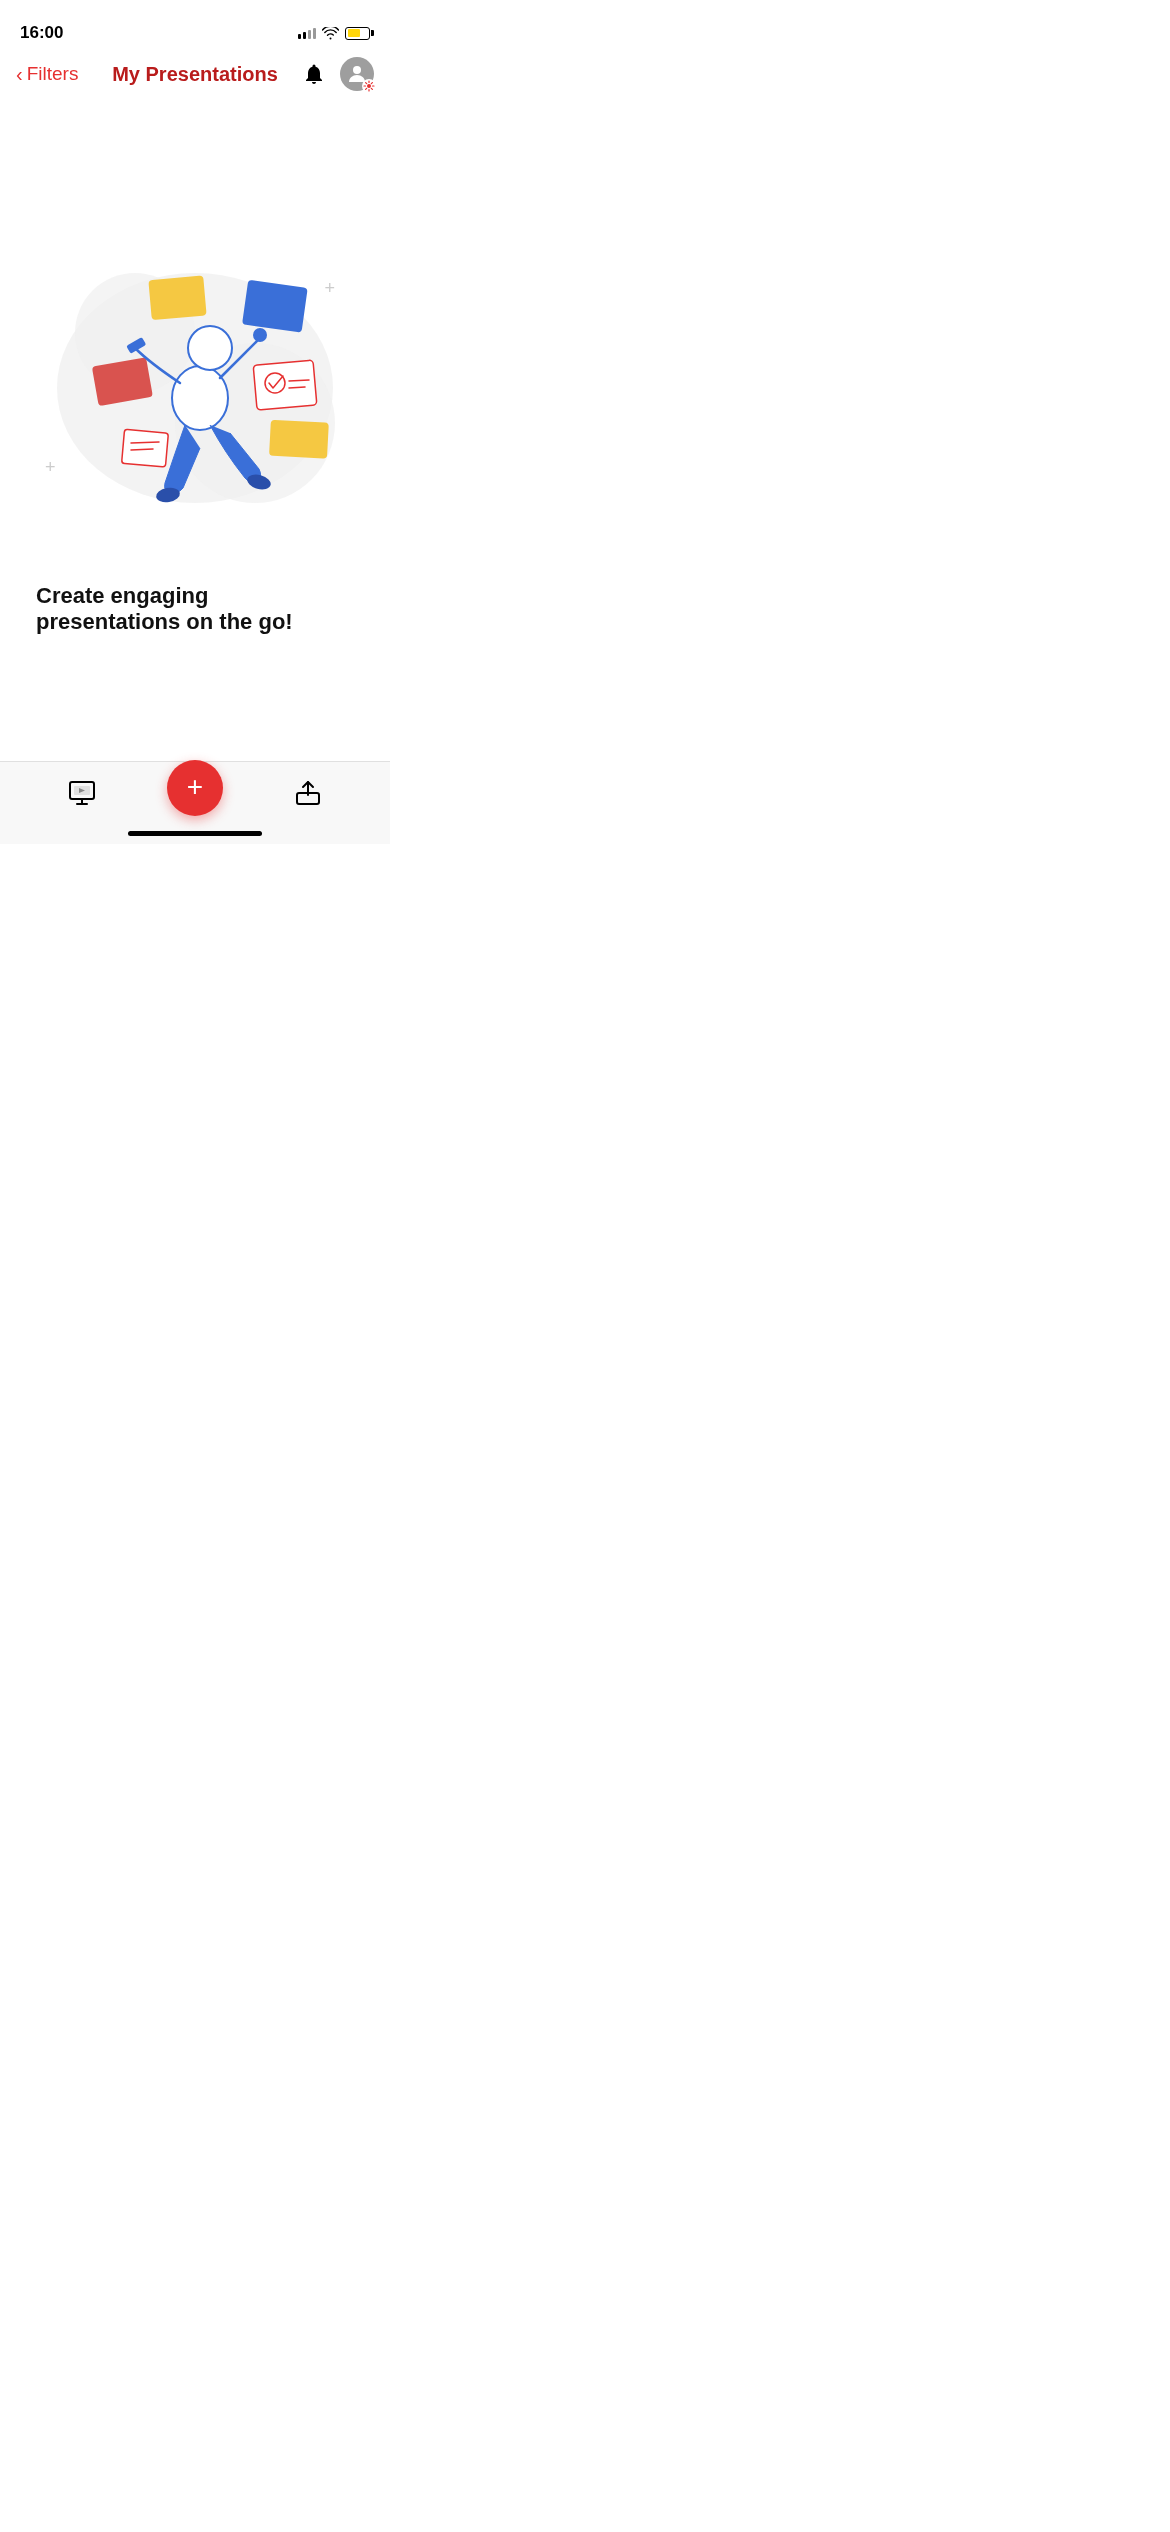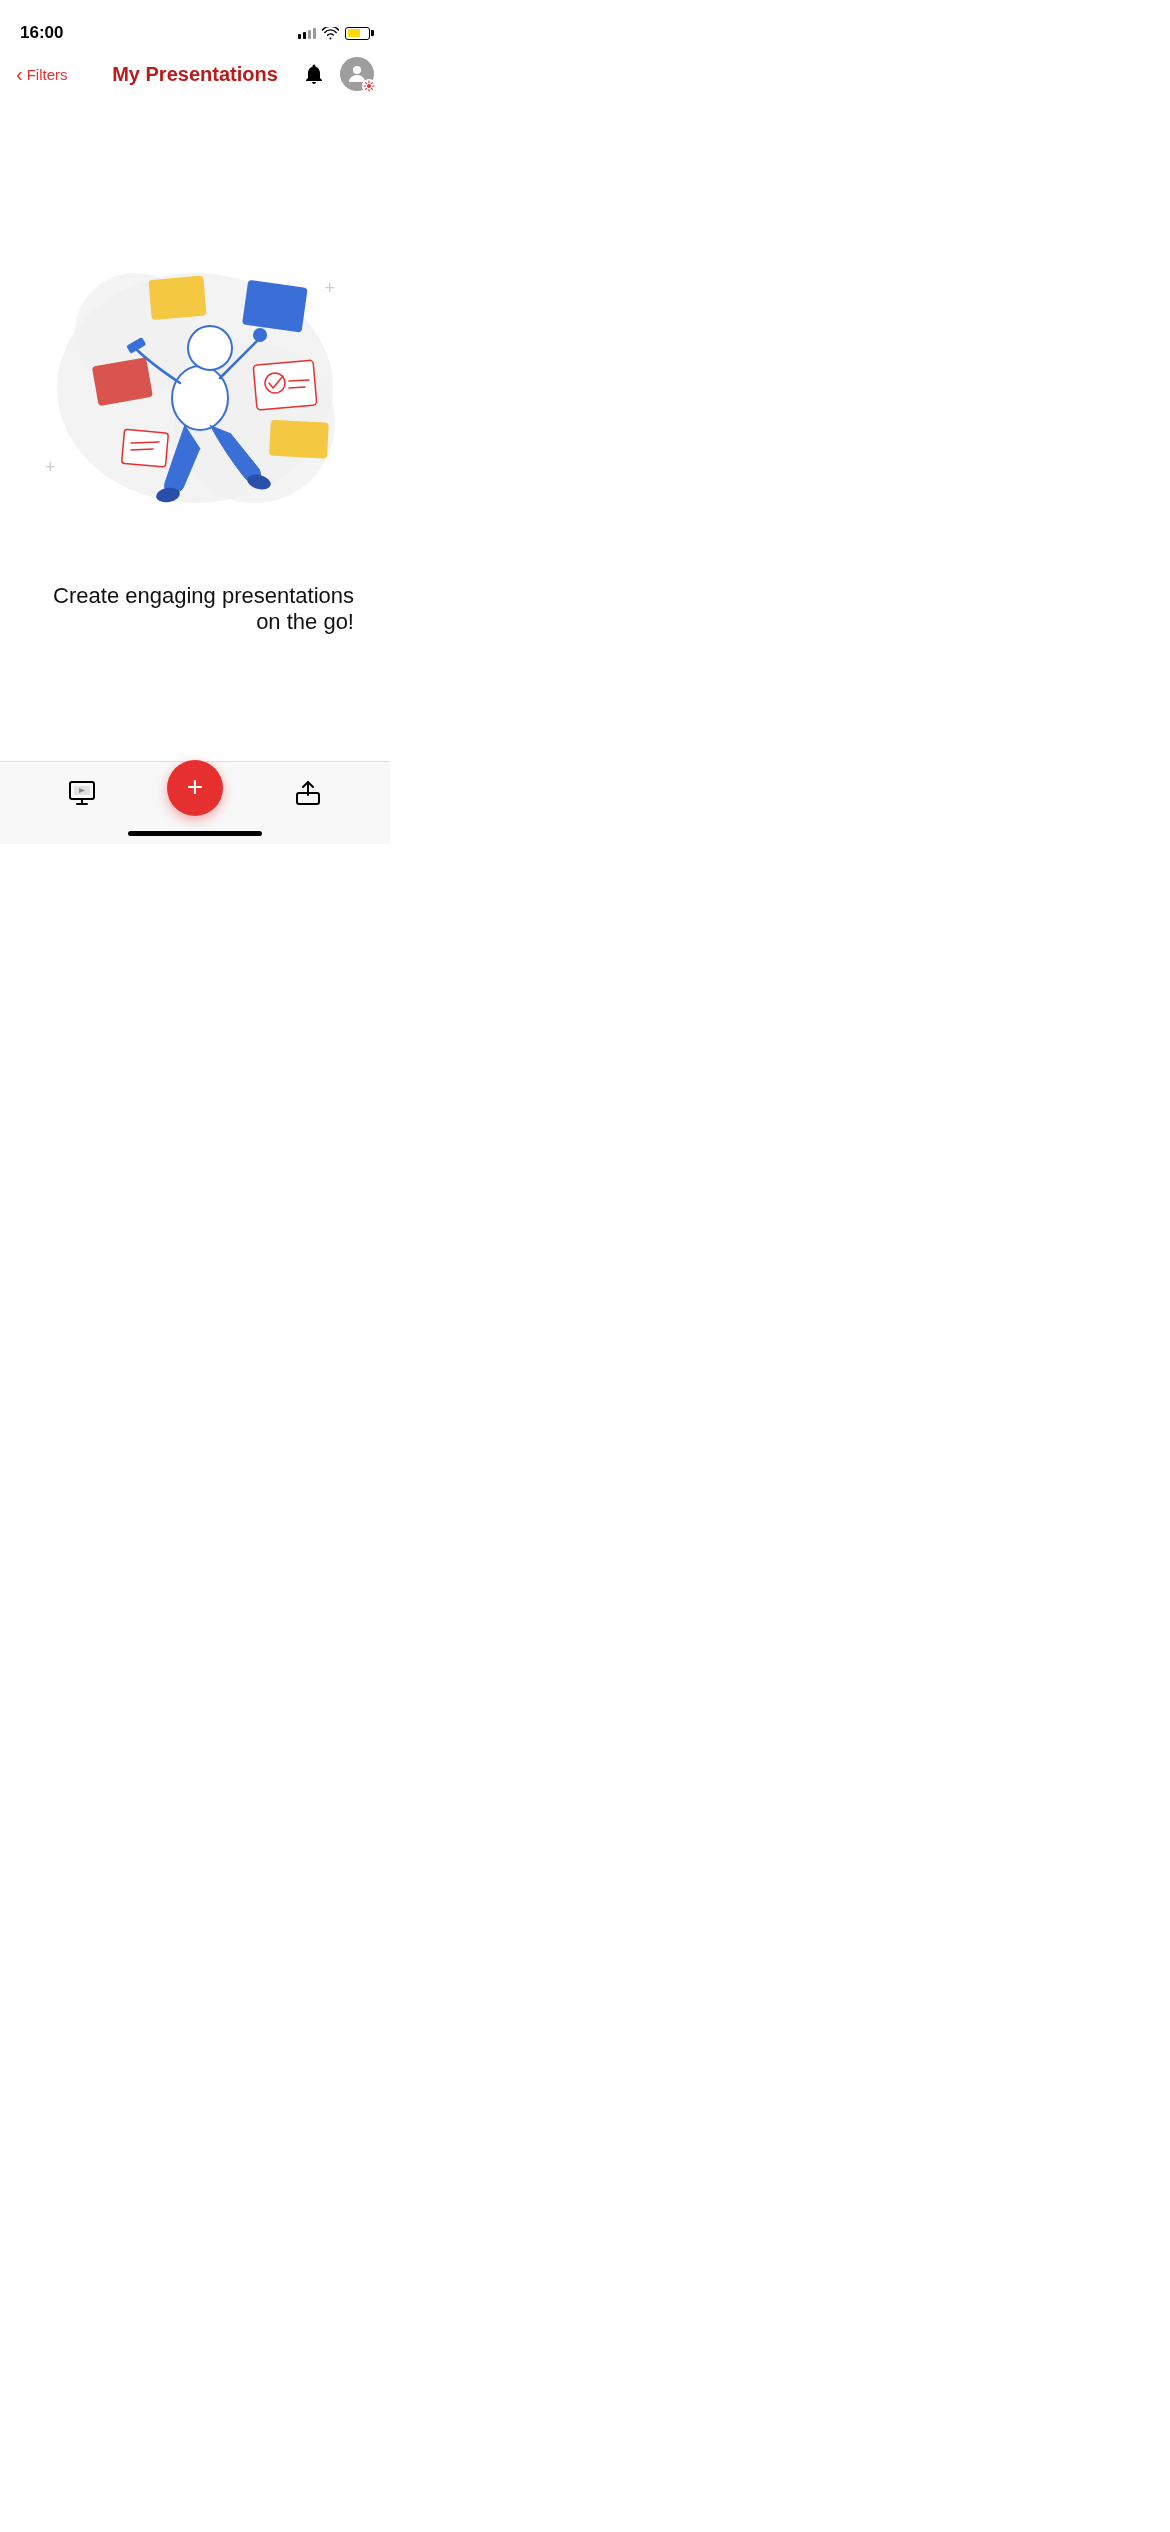--- a/index.html
+++ b/index.html
@@ -196,23 +196,23 @@
       bottom: 65px;
       left: 10px;
       color: #ccc;
       font-size: 18px;
       font-weight: 300;
     }
 
     
     .empty-title {
       font-size: 22px;
-      font-weight: 400;
+      font-weight: 700;
       color: #111;
-      text-align: right;
+      text-align: left;
       padding: 0 20px;
     }
 
     
     .tab-bar {
       position: absolute;
       bottom: 0;
       left: 0;
       right: 0;
       height: 83px;
@@ -289,21 +289,21 @@
       <div class="battery-body">
         <div class="battery-fill"></div>
       </div>
     </div>
   </div>
 </div>
 
 <div class="nav-header">
   <div class="nav-back">
     <span class="nav-back-chevron">‹</span>
-    <span style="color:#e63030; font-size:15px;">Filters</span>
+    <span style="color:#e63030; font-size:19px;">Filters</span>
   </div>
   <div class="nav-title">My Presentations</div>
   <div class="nav-right">
 
     <div class="bell-icon">
       <svg width="24" height="24" viewBox="0 0 24 24" fill="none">
         <path d="M12 22c1.1 0 2-.9 2-2h-4c0 1.1.9 2 2 2zm6-6V11c0-3.07-1.63-5.64-4.5-6.32V4a1.5 1.5 0 10-3 0v.68C7.63 5.36 6 7.92 6 11v5l-2 2v1h16v-1l-2-2z" fill="#000"></path>
       </svg>
     </div>
 

